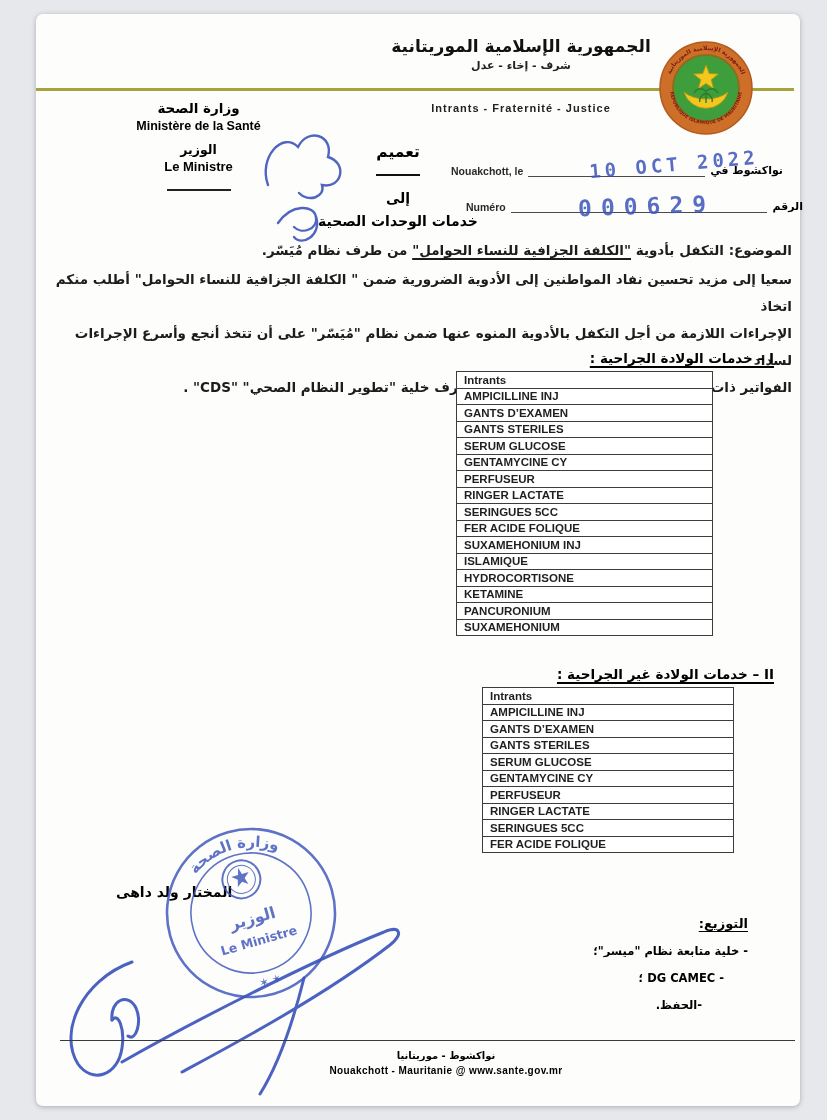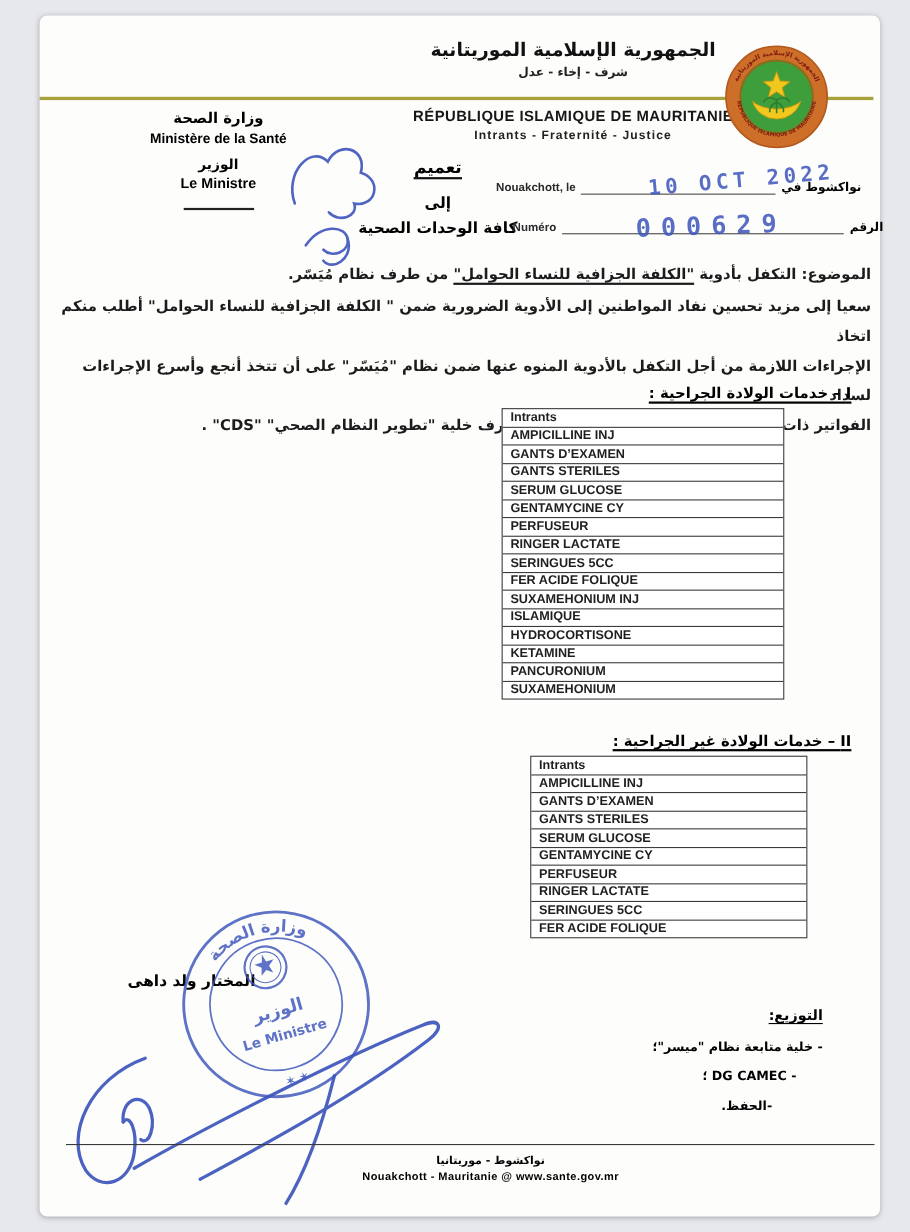--- a/index.html
+++ b/index.html
@@ -23,21 +23,21 @@
   .olive-line{height:3px;background:var(--olive-line);}
   .hdr-fr-title{font-size:13.5px;font-weight:700;letter-spacing:.4px;color:#161616;font-family:"Liberation Sans",sans-serif;}
   .hdr-fr-motto{font-size:11px;font-weight:700;letter-spacing:1px;margin-top:4px;color:#222;font-family:"Liberation Sans",sans-serif;}
   
   .min-ar{font-size:13.5px;font-weight:700;}
   .min-fr{font-size:12.5px;font-weight:700;margin-top:3px;font-family:"Liberation Sans",sans-serif;}
   .min-ar2{font-size:12.5px;font-weight:700;margin-top:9px;}
   .min-fr2{font-size:13px;font-weight:700;margin-top:2px;font-family:"Liberation Sans",sans-serif;}
   .min-dash{width:64px;border-top:2px solid #222;margin:15px auto 0;}
   
-  .doc-type{font-size:15.5px;font-weight:700;display:inline-block;border-bottom:2.2px solid #111;padding-bottom:0;}
+  .doc-type{font-size:15.5px;font-weight:700;display:inline-block;border-bottom:2.2px solid #111;padding-bottom:13px;}
   .doc-to{font-size:14px;font-weight:700;margin-top:14px;}
   .doc-recipient{font-size:14px;font-weight:700;margin-top:7px;white-space:nowrap;}
   
   .meta-row{display:flex;align-items:flex-end;gap:5px;}
   .meta-label-fr{font-size:10.5px;font-weight:700;color:#2a2a2a;font-family:"Liberation Sans",sans-serif;white-space:nowrap;}
   .meta-line{flex:1;border-bottom:1.4px solid #4a4a4a;height:13px;}
   .meta-label-ar{font-size:11px;font-weight:700;white-space:nowrap;}
   .stamp-ink{position:absolute;color:var(--stamp-blue);opacity:.85;font-family:"DejaVu Sans Mono",monospace;font-weight:700;white-space:nowrap;}
   .stamp-date{font-size:19px;letter-spacing:4px;transform:rotate(-5deg);left:138px;top:-11px;}
   .stamp-num{font-size:23px;letter-spacing:9px;transform:rotate(-2deg);left:112px;top:-7px;}
@@ -70,21 +70,20 @@
 <div class="page">
 
   <div class="abs c" style="left:270px;top:22px;width:430px;">
     <div class="hdr-ar-title ar">الجمهورية الإسلامية الموريتانية</div>
     <div class="hdr-ar-motto ar">شرف - إخاء - عدل</div>
   </div>
 
   <div class="abs olive-line" style="left:0;top:74px;width:758px;"></div>
 
   <div class="abs c" style="left:270px;top:84px;width:430px;">
-    <div class="hdr-fr-title">RÉPUBLIQUE ISLAMIQUE DE MAURITANIE</div>
     <div class="hdr-fr-motto">Intrants - Fraternité - Justice</div>
   </div>
 
   <svg class="abs" style="left:622px;top:26px;" width="96" height="96" viewBox="0 0 96 96">
     <circle cx="48" cy="48" r="46" fill="var(--logo-orange)" stroke="#b2591e" stroke-width="1.5"></circle>
     <circle cx="48" cy="48" r="33" fill="var(--logo-green)" stroke="#8c6d1d" stroke-width="2"></circle>
     <defs>
       <path id="logoTop" d="M 10,48 A 38,38 0 0 1 86,48"></path>
       <path id="logoBot" d="M 12,48 A 36,36 0 0 0 84,48"></path>
     </defs>
@@ -117,21 +116,21 @@
     <g fill="none" stroke="var(--stamp-blue)" stroke-width="2.4" stroke-linecap="round" opacity=".9">
       <path d="M 32,68 C 22,40 47,14 62,30 C 72,10 98,18 92,40 C 112,46 106,72 86,68 C 90,80 72,86 63,76"></path>
       <path d="M 42,106 C 56,86 78,88 80,100 C 82,112 66,118 58,110"></path>
       <path d="M 80,100 C 86,118 66,130 58,120"></path>
     </g>
   </svg>
 
   <div class="abs c ar" style="left:278px;top:128px;width:168px;">
     <div><span class="doc-type">تعميم</span></div>
     <div class="doc-to">إلى</div>
-    <div class="doc-recipient">كافة الوحدات الصحية</div>
+    <div class="doc-recipient">خدمات الوحدات الصحية</div>
   </div>
 
   <div class="abs meta-row" style="left:415px;top:150px;width:332px;">
     <span class="meta-label-fr">Nouakchott, le</span>
     <span class="meta-line"></span>
     <span class="meta-label-ar ar">نواكشوط في</span>
     <span class="stamp-ink stamp-date">10 OCT 2022</span>
   </div>
 
   <div class="abs meta-row" style="left:430px;top:186px;width:337px;align-items:center;">

